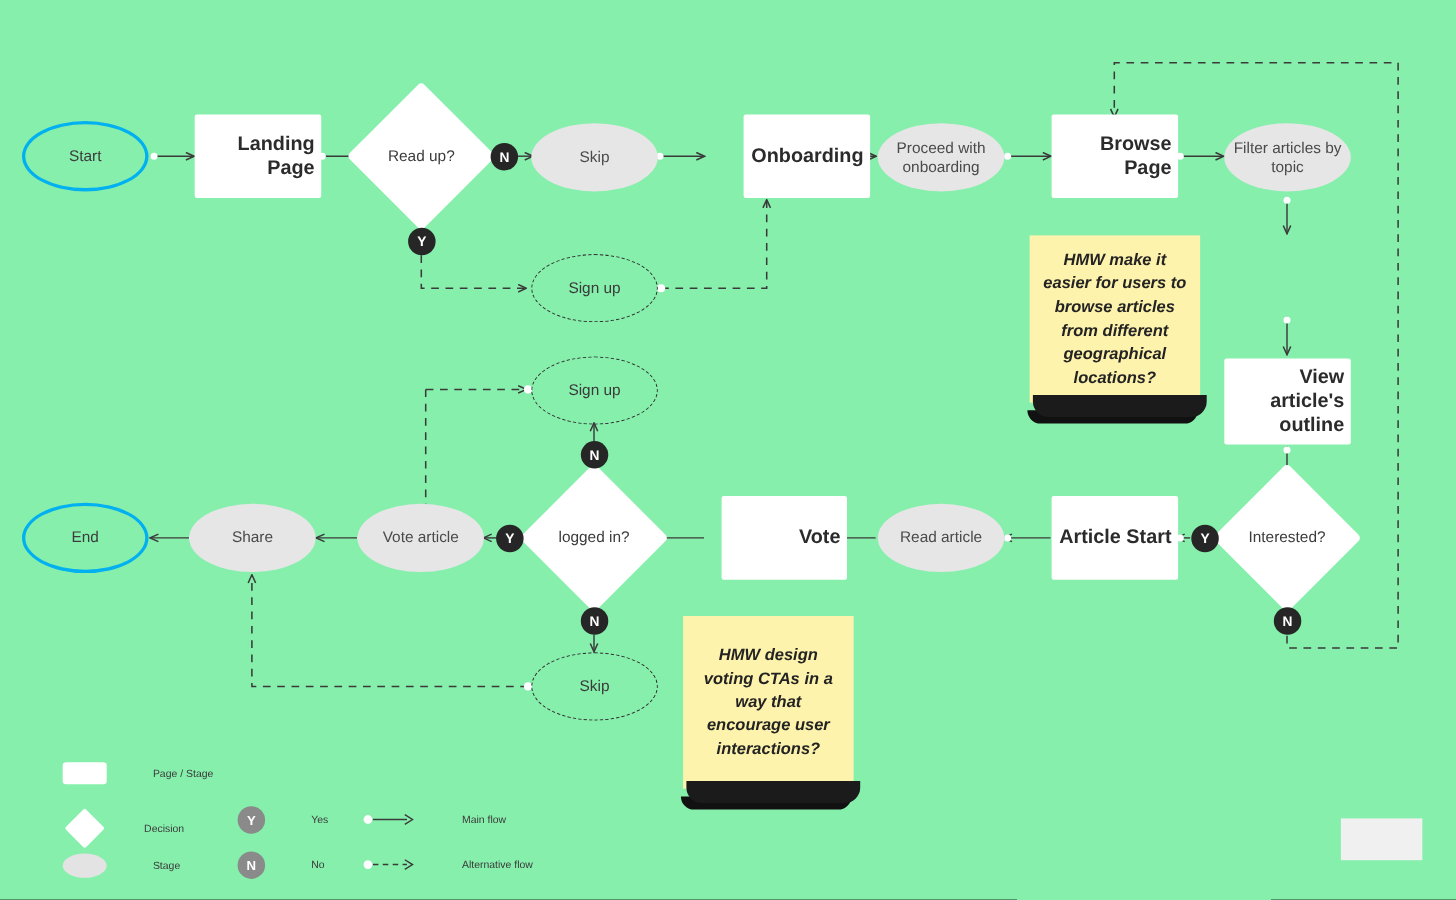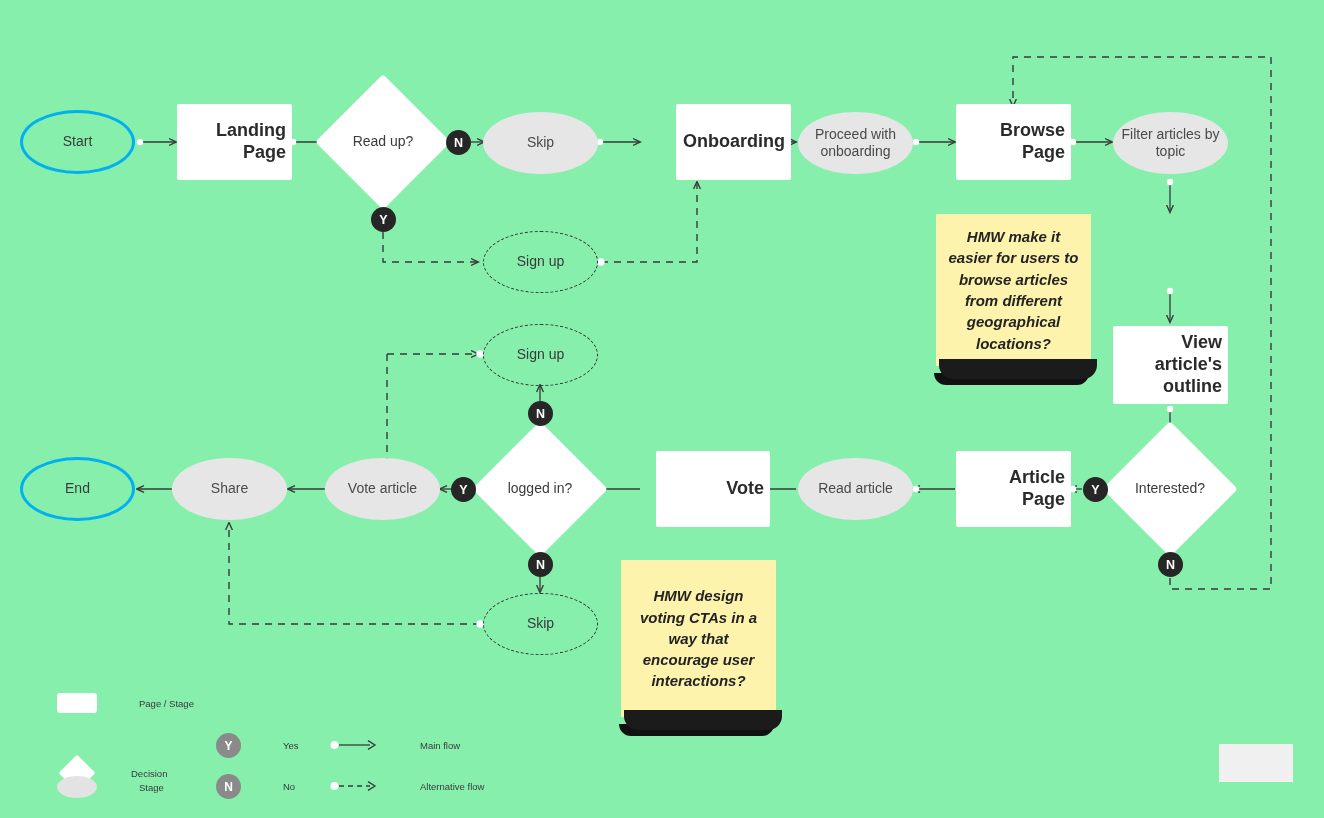--- a/index.html
+++ b/index.html
@@ -352,21 +352,21 @@
 
   <div class="node n-page" style="left:644px;top:451px;width:114px;height:76px;margin-left:12px;">
     <span class="lbl">Vote</span>
   </div>
 
   <div class="node n-action" style="left:798px;top:458px;width:115px;height:62px;">
     <span class="lbl">Read article</span>
   </div>
 
   <div class="node n-page" style="left:956px;top:451px;width:115px;height:76px;">
-    <span class="lbl">Article Page</span>
+    <span class="lbl">Article Start</span>
   </div>
 
   <div class="sticky" style="left:936px;top:214px;width:155px;height:152px;">
     <span class="shadow"></span>
     <span class="shadow2"></span>
     <span class="lbl">HMW make it easier for users to browse articles from different geographical locations?</span>
   </div>
 
   <div class="sticky" style="left:621px;top:560px;width:155px;height:157px;">
     <span class="shadow"></span>
@@ -374,21 +374,21 @@
     <span class="lbl">HMW design voting CTAs in a way that encourage user interactions?</span>
   </div>
 
   <div id="legend">
 
     <div class="lg-item" style="left:57px;top:693px;">
       <span class="lg-rect"></span>
       <span class="lg-text">Page / Stage</span>
     </div>
 
-    <div class="lg-item" style="left:60px;top:756px;">
+    <div class="lg-item" style="left:60px;top:736px;">
       <span class="lg-dia-wrap">
         <span class="lg-dia"></span>
       </span>
       <span class="lg-text" style="margin-left:5px;">Decision</span>
     </div>
 
     <div class="lg-item" style="left:57px;top:776px;">
       <span class="lg-ell"></span>
       <span class="lg-text">Stage</span>
     </div>

